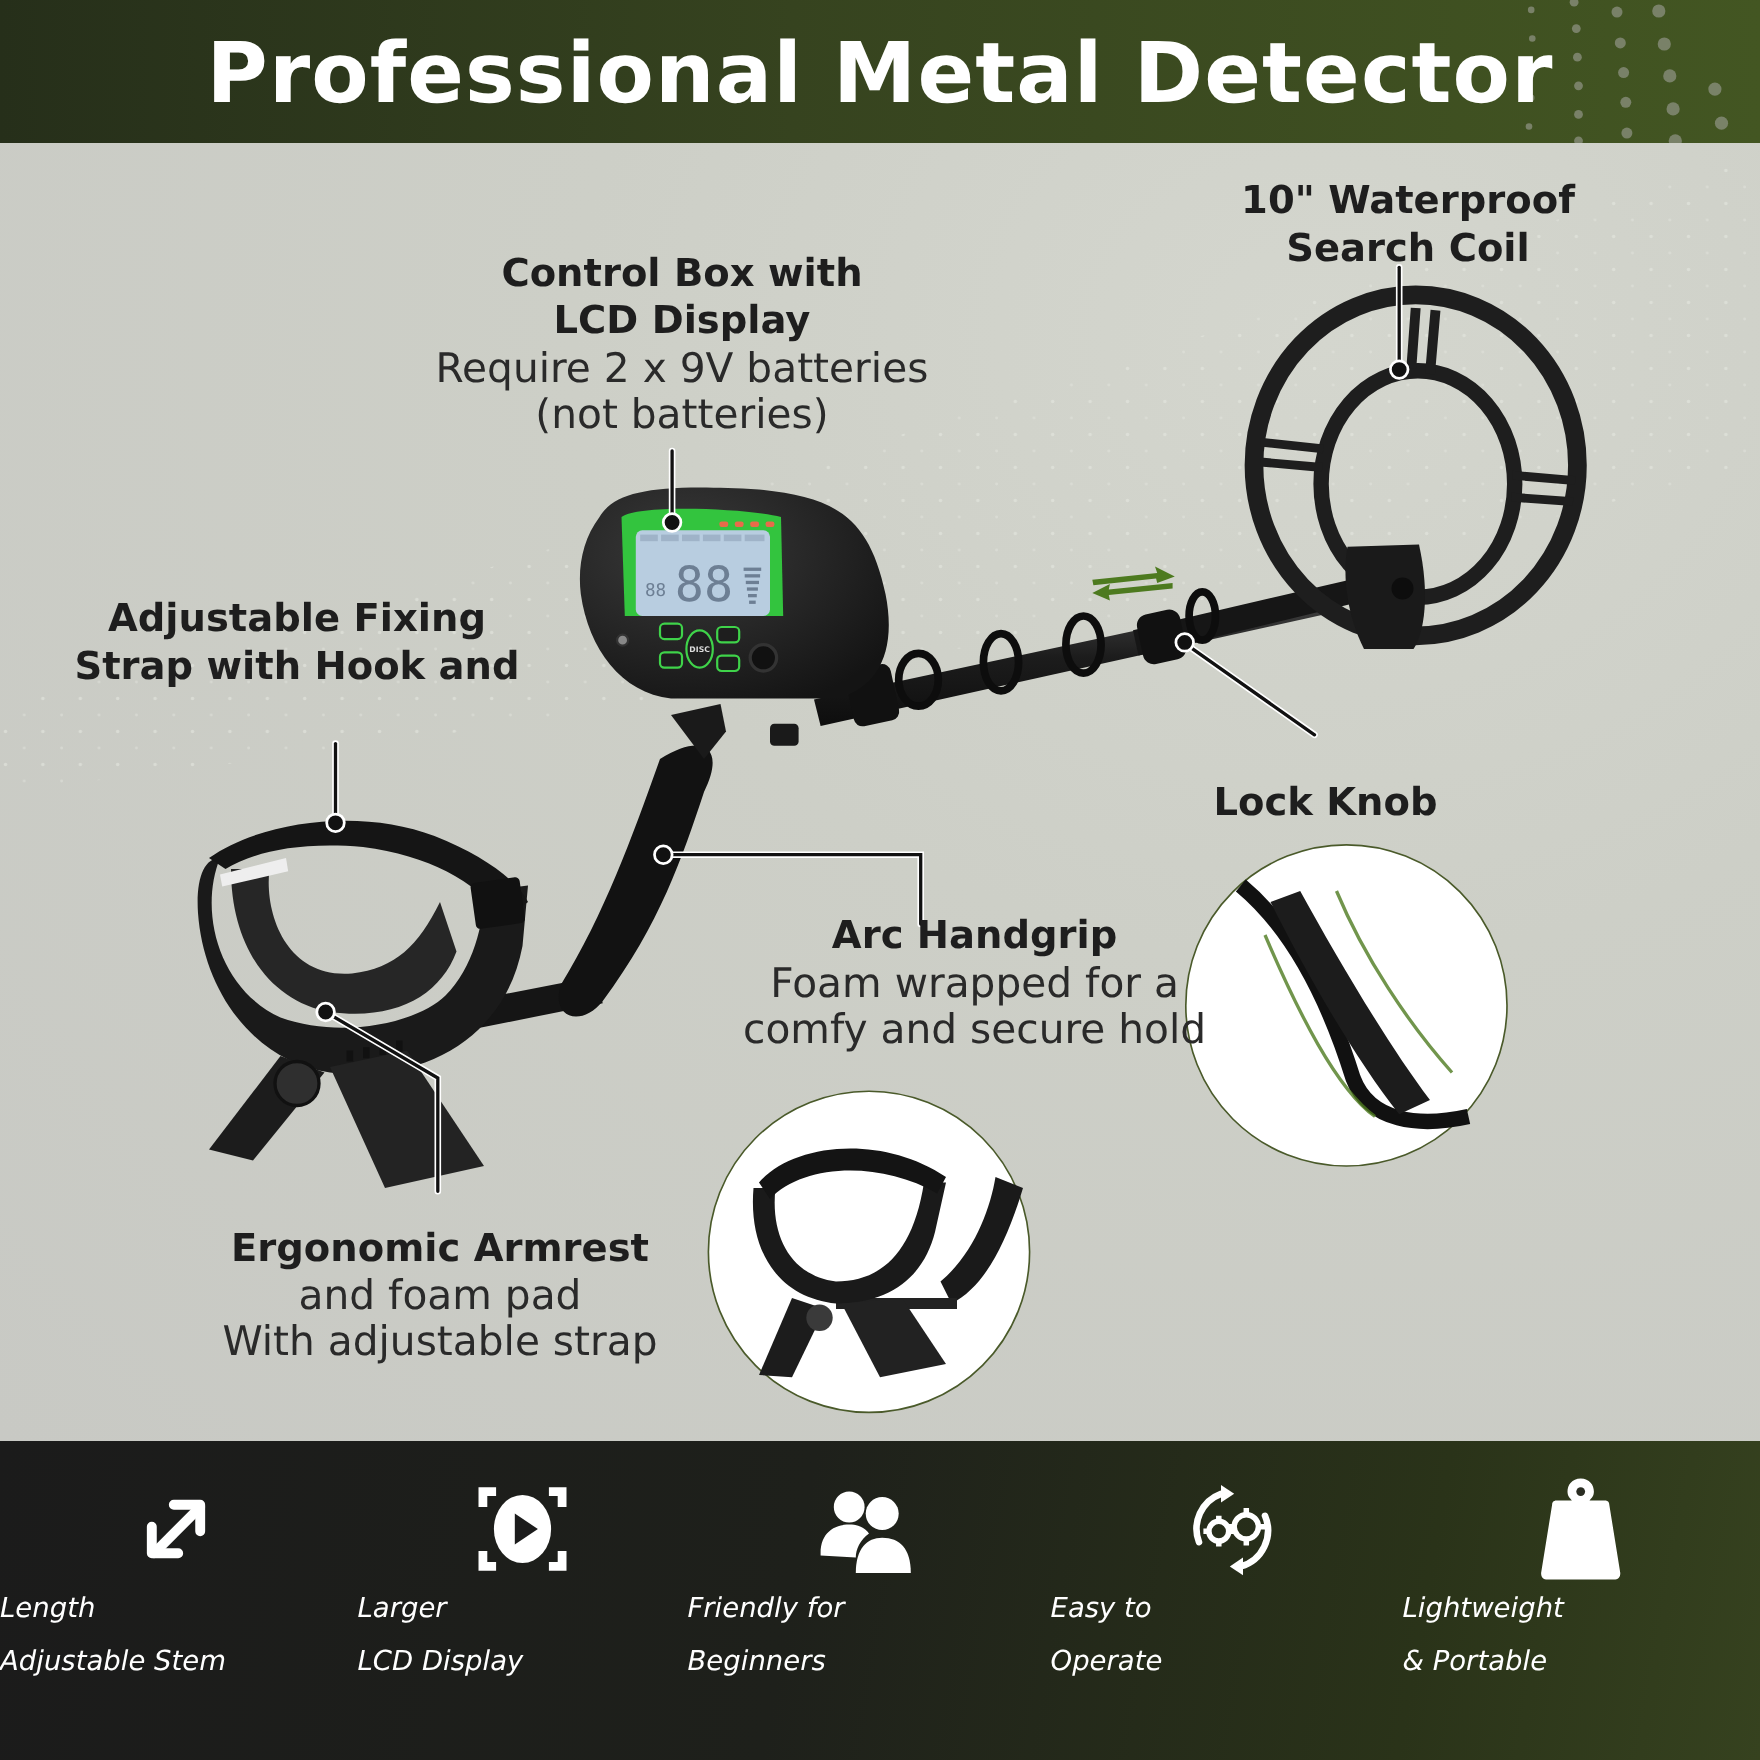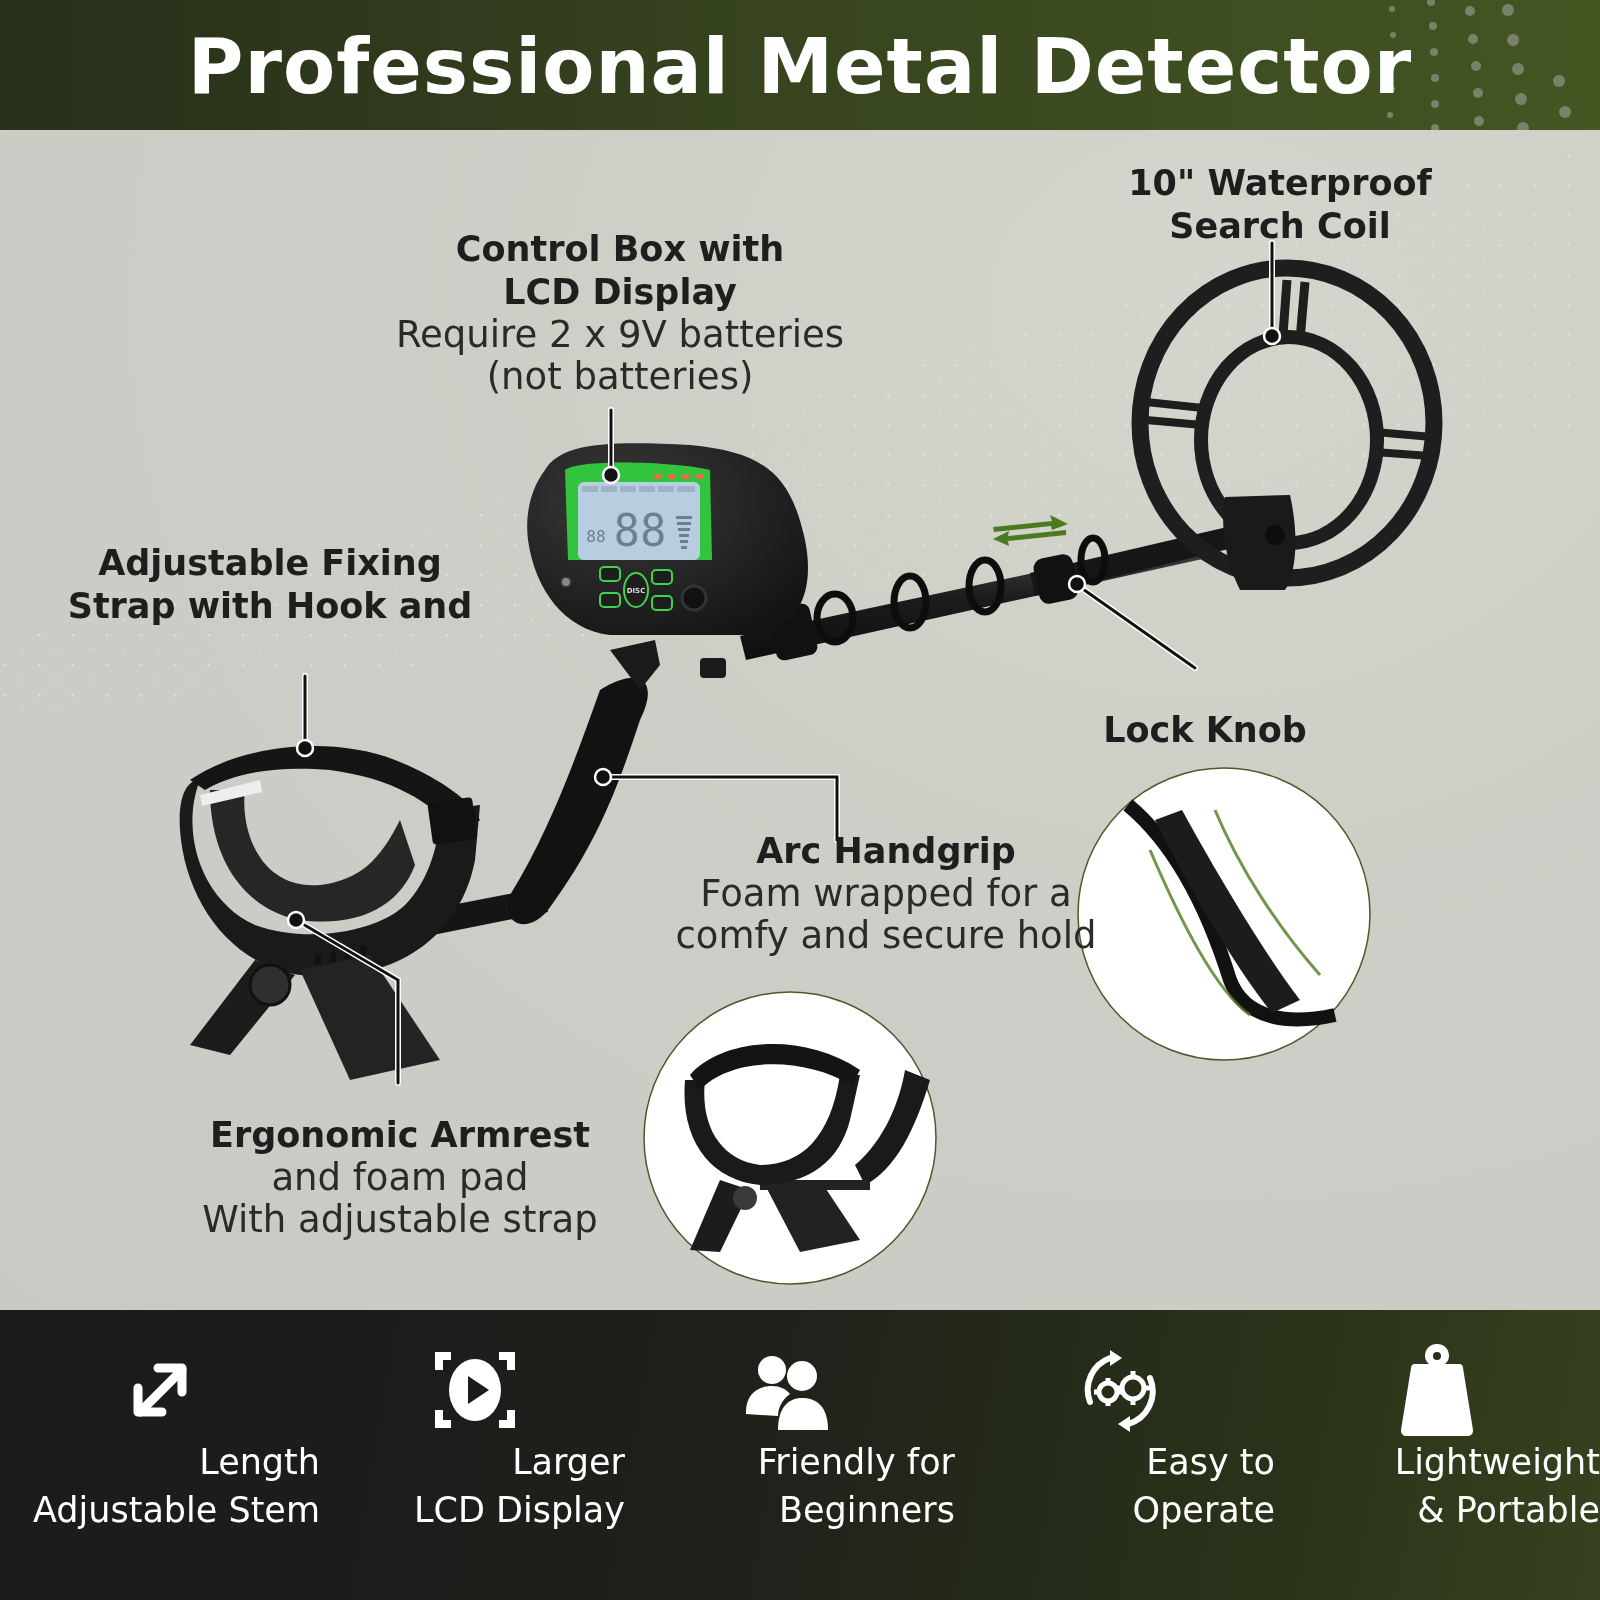--- a/index.html
+++ b/index.html
@@ -30,22 +30,22 @@
   .callout .d { font-size: 37px; line-height: 42px; color: #2a2a2a; }
 
   .footer {
     position: absolute; left: 0; top: 1310px; width: 1600px; height: 290px;
     background: linear-gradient(100deg, #1b1b1b 0%, #1e201b 45%, #2a3319 80%, #36421f 100%);
     display: flex;
   }
   .feat { width: 320px; height: 290px; position: relative; }
   .feat .ic { position: absolute; left: 110px; top: 30px; width: 100px; height: 100px; }
   .feat .lbl {
-    position: absolute; left: 0; width: 320px; top: 128px; text-align: right;
-    color: #fff; font-size: 35px; line-height: 48px;
+    position: absolute; left: 0; width: 320px; top: 128px; text-align: left;
+    color: #fff; font-size: 25px; line-height: 48px; font-style: italic;
   }
 </style>
 </head>
 <body>
 
 <div class="header">
   <svg class="dots" width="240" height="130" viewBox="0 0 240 130">
     <g fill="#8c9180" opacity="0.75">
       <circle cx="32" cy="9" r="3"></circle>
         <circle cx="33" cy="35" r="3"></circle>

